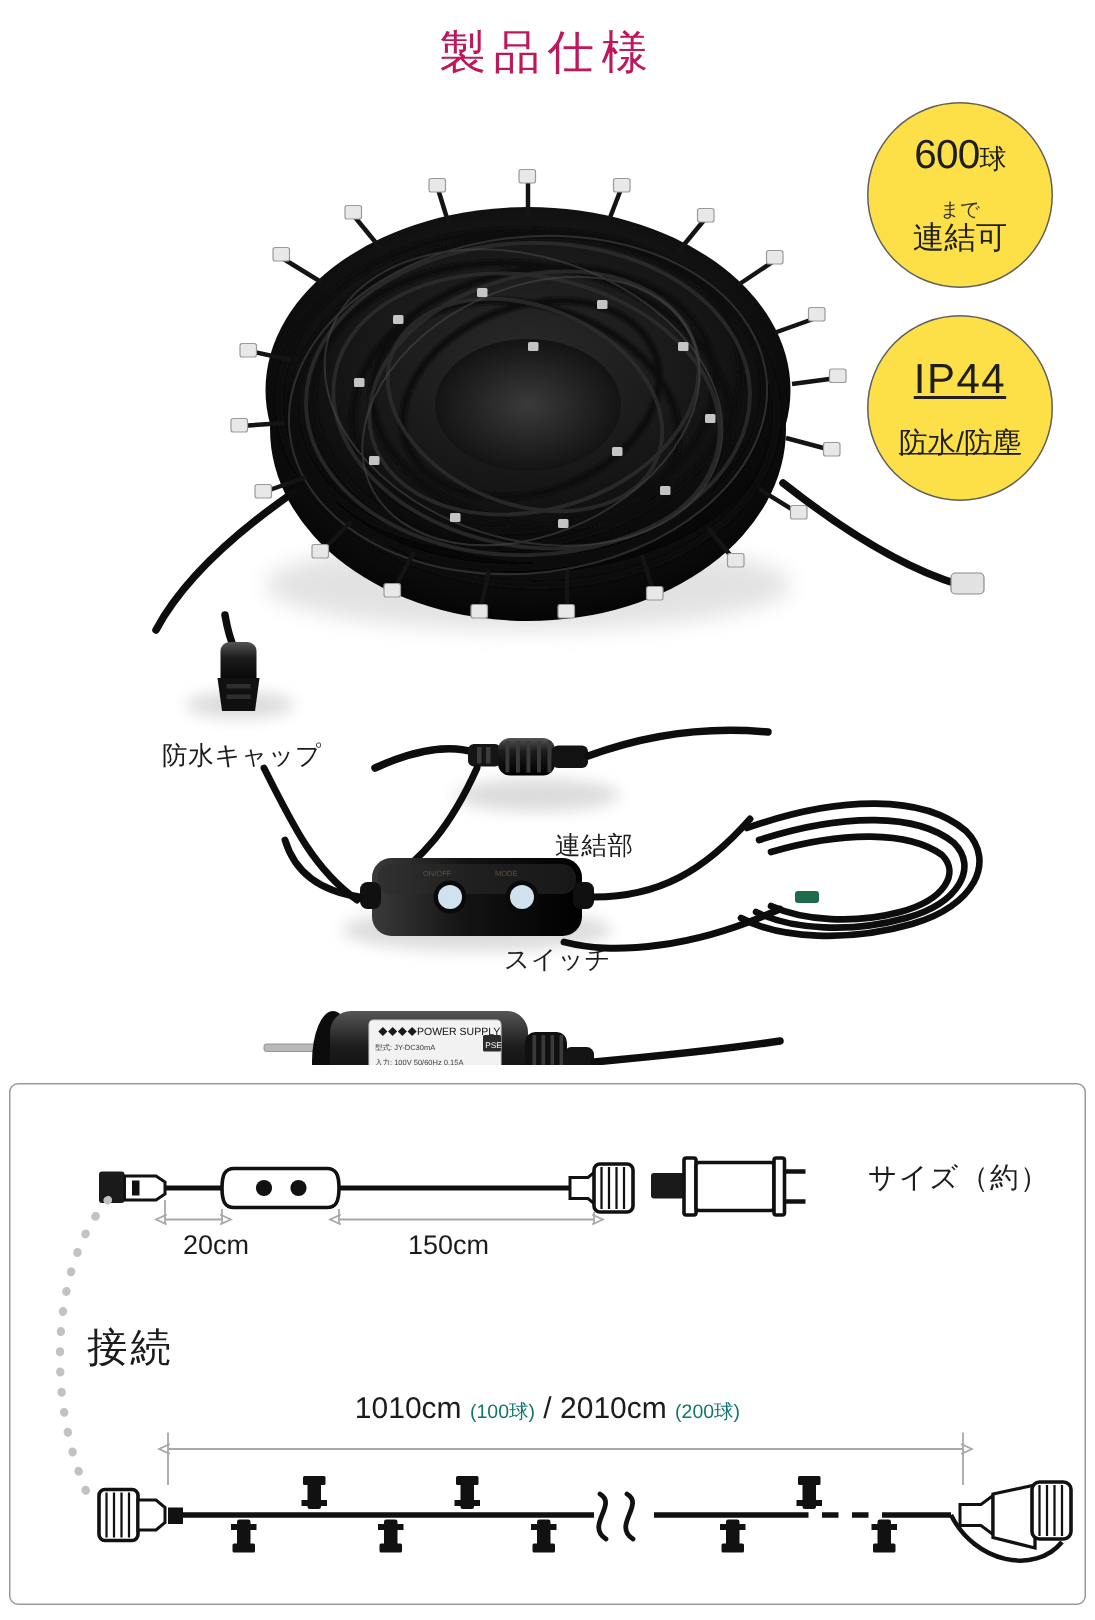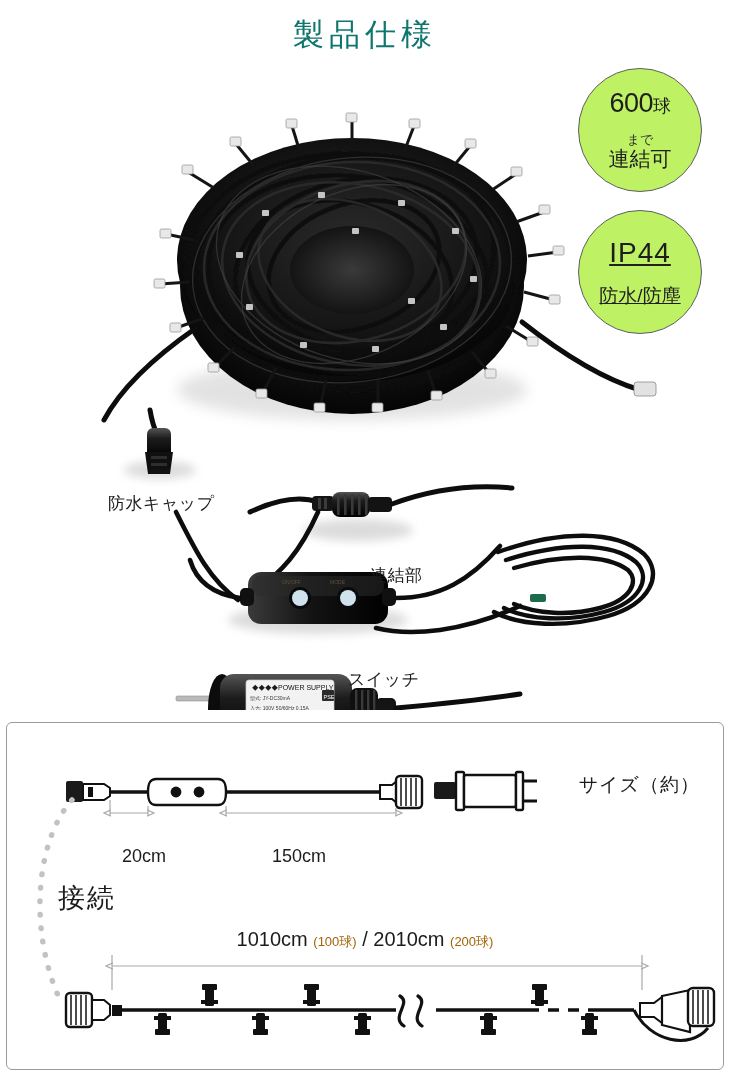--- a/index.html
+++ b/index.html
@@ -20,29 +20,29 @@
   
   .page-title {
     position: absolute;
     top: 14px;
     left: 0;
     width: 730px;
     text-align: center;
     font-size: 31px;
     letter-spacing: 5px;
     font-weight: 400;
-    color: #0f766e;
+    color: #be185d;
   }
 
   
   .badge {
     position: absolute;
     border: 1.4px solid #5f5f5f;
     border-radius: 50%;
-    background: #bef264;
+    background: #fde047;
     display: flex;
     flex-direction: column;
     align-items: center;
     justify-content: center;
     text-align: center;
     line-height: 1.05;
   }
   .badge-bulbs { left: 578px; top: 68px; width: 122px; height: 122px; }
   .badge-ip    { left: 578px; top: 210px; width: 122px; height: 122px; text-decoration: underline; }
 
@@ -83,22 +83,22 @@
 
   
   .photo-label {
     position: absolute;
     font-size: 17px;
     color: #1c1c1c;
     letter-spacing: 0.5px;
     white-space: nowrap;
   }
   .lbl-cap    { left: 108px; top: 432px; }
-  .lbl-joint  { left: 370px; top: 504px; }
-  .lbl-switch { left: 348px; top: 568px; margin-top: 40px; }
+  .lbl-joint  { left: 370px; top: 492px; }
+  .lbl-switch { left: 336px; top: 568px; }
   .lbl-plug   { left: 108px; top: 676px; }
 
   
   .spec-panel {
     position: absolute;
     left: 6px;
     top: 722px;
     width: 718px;
     height: 348px;
     border: 1.5px solid #9a9a9a;
@@ -112,21 +112,20 @@
     top: 18px;
     font-size: 19px;
     letter-spacing: 1px;
     color: #1c1c1c;
   }
   .dim-text {
     position: absolute;
     font-size: 18px;
     color: #1c1c1c;
     white-space: nowrap;
-    margin-top: 26px;
   }
   .dim-20  { left: 122px; top: 820px; }
   .dim-150 { left: 272px; top: 820px; text-align: right; }
 
   .connect-label {
     position: absolute;
     left: 58px;
     top: 880px;
     font-size: 27px;
     letter-spacing: 2px;
@@ -139,21 +138,21 @@
     left: 0;
     top: 928px;
     width: 730px;
     text-align: center;
     font-size: 20px;
     color: #1c1c1c;
     white-space: nowrap;
   }
   .length-text .small {
     font-size: 13px;
-    color: #a16207;
+    color: #0f766e;
   }
 
   .diagram-svg {
     position: absolute;
     left: 0;
     top: 0;
     pointer-events: none;
   }
 </style>
 </head>

